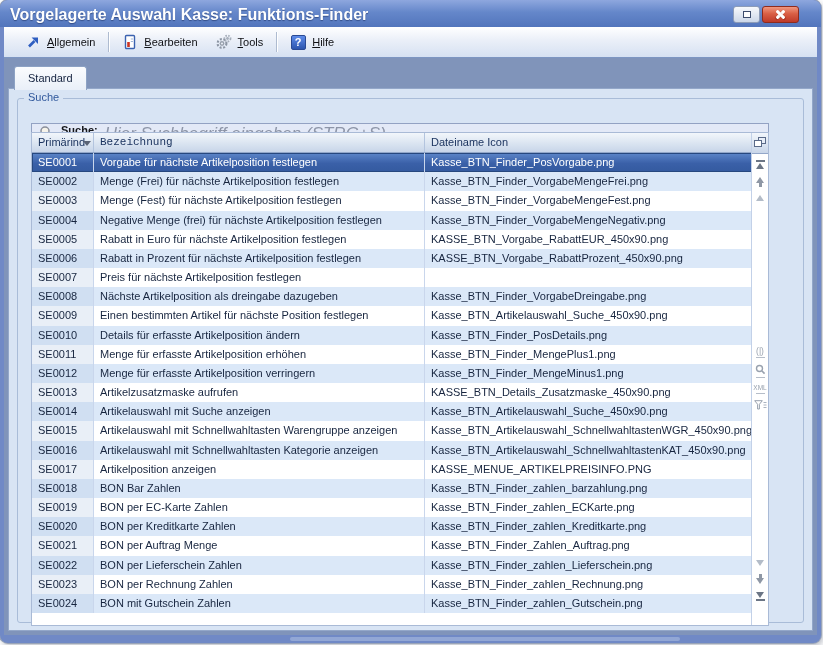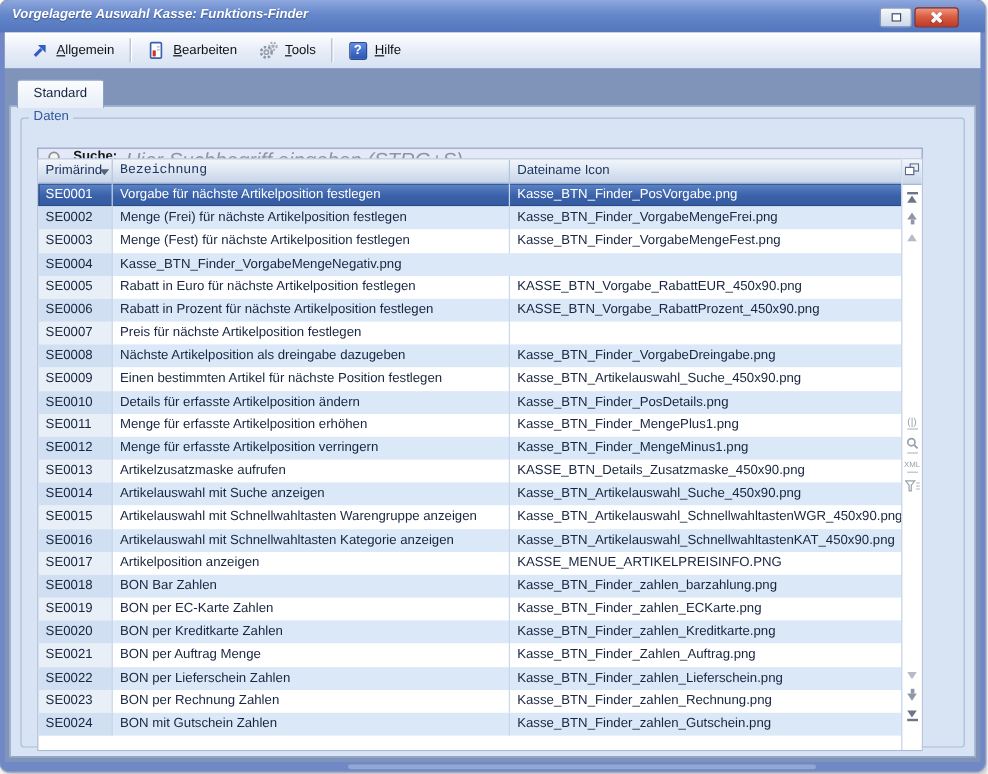--- a/index.html
+++ b/index.html
@@ -2,22 +2,22 @@
 <html><head>
 <meta charset="utf-8">
 <style>
   html,body{margin:0;padding:0;background:#ffffff;font-family:"Liberation Sans",sans-serif;}
   .stage{width:823px;height:645px;position:relative;}
   .window{position:absolute;left:0;top:0;width:821px;height:643px;background:#7089c6;
     border-radius:8px;box-shadow:0 0 0 1px #9aa5b8, 2px 3px 6px rgba(90,100,120,.45);overflow:hidden;}
   
   .titlebar{position:absolute;left:0;top:0;right:0;height:27px;
     background:linear-gradient(#8ea7de,#6587ca 45%,#5275bc);border-radius:8px 8px 0 0;}
-  .title{position:absolute;left:10px;top:6px;color:#fff;font-weight:bold;font-size:11px;
-    text-shadow:0 1px 1px rgba(20,40,90,.55);white-space:nowrap;font-style:italic;}
+  .title{position:absolute;left:10px;top:6px;color:#fff;font-weight:bold;font-size:16px;
+    text-shadow:0 1px 1px rgba(20,40,90,.55);white-space:nowrap;}
   .winbtn{position:absolute;top:6px;height:17px;border-radius:3px;border:1px solid;
     display:flex;align-items:center;justify-content:center;box-sizing:border-box;cursor:default;}
   .btn-restore{right:61px;width:27px;background:linear-gradient(#f7f9fc,#ccd7e8);border-color:#8d9cb8;}
   .restore-glyph{width:8px;height:7px;border:1px solid #3c4c6c;background:#fdfdfd;box-sizing:border-box;}
   .btn-close{right:22px;width:37px;background:linear-gradient(#f0977f,#d95f45 45%,#bf3a28);border-color:#8f2b1d;}
   .xglyph{position:relative;width:11px;height:11px;}
   .xglyph::before,.xglyph::after{content:"";position:absolute;left:4px;top:0;width:3px;height:11px;background:#fff;
     border-radius:1px;box-shadow:0 1px 1px rgba(90,15,8,.45);}
   .xglyph::before{transform:rotate(45deg);} .xglyph::after{transform:rotate(-45deg);}
   
@@ -148,21 +148,21 @@
               <span class="help-box">?</span>
             </span>
             <span><u>H</u>ilfe</span>
           </div>
         </div>
 
       <div class="client">
         <div class="tab">Standard</div>
         <div class="tabpanel">
           <div class="groupbox">
-            <span class="gb-label">Daten</span>
+            <span class="gb-label">Suche</span>
 
             <div class="searchbar">
               <span class="tb-ic">
                 <svg width="15" height="15" viewBox="0 0 15 15">
                   <circle cx="6" cy="6" r="4" fill="#f6f3ea" stroke="#8a8f9a" stroke-width="1.5"></circle>
                   <line x1="9" y1="9" x2="13" y2="12.5" stroke="#b98f4e" stroke-width="2.6" stroke-linecap="round"></line>
                 </svg>
               </span>
               <span class="search-label">Suche:</span>
               <span class="search-placeholder">Hier Suchbegriff eingeben (STRG+S)</span>
@@ -188,20 +188,21 @@
                     <span class="c c2">Menge (Frei) für nächste Artikelposition festlegen</span>
                     <span class="c c3">Kasse_BTN_Finder_VorgabeMengeFrei.png</span>
                   </div>
                   <div class="grow">
                     <span class="c c1">SE0003</span>
                     <span class="c c2">Menge (Fest) für nächste Artikelposition festlegen</span>
                     <span class="c c3">Kasse_BTN_Finder_VorgabeMengeFest.png</span>
                   </div>
                   <div class="grow alt">
                     <span class="c c1">SE0004</span>
+                    <span class="c c2">Negative Menge (frei) für nächste Artikelposition festlegen</span>
                     <span class="c c3">Kasse_BTN_Finder_VorgabeMengeNegativ.png</span>
                   </div>
                   <div class="grow">
                     <span class="c c1">SE0005</span>
                     <span class="c c2">Rabatt in Euro für nächste Artikelposition festlegen</span>
                     <span class="c c3">KASSE_BTN_Vorgabe_RabattEUR_450x90.png</span>
                   </div>
                   <div class="grow alt">
                     <span class="c c1">SE0006</span>
                     <span class="c c2">Rabatt in Prozent für nächste Artikelposition festlegen</span>

